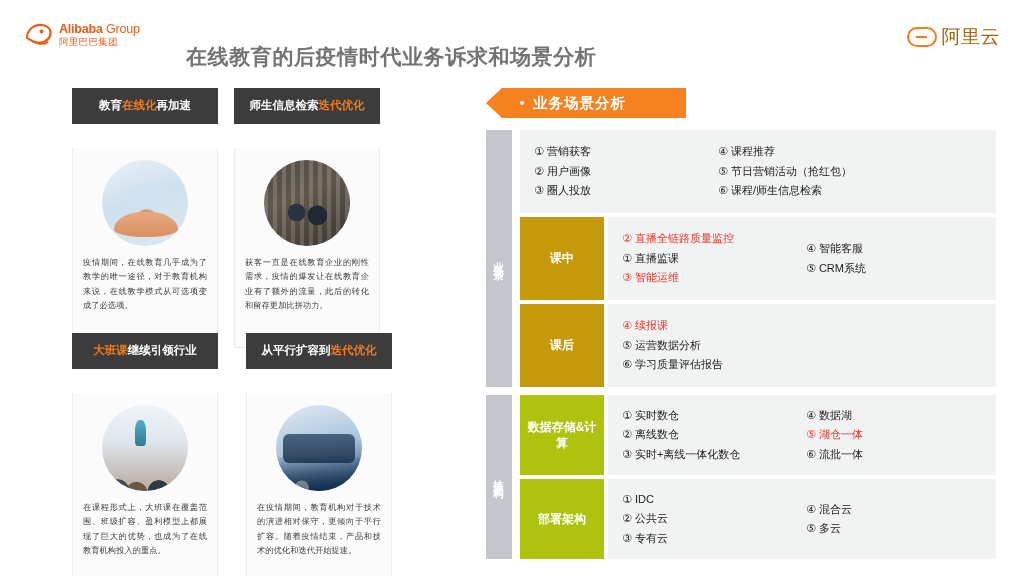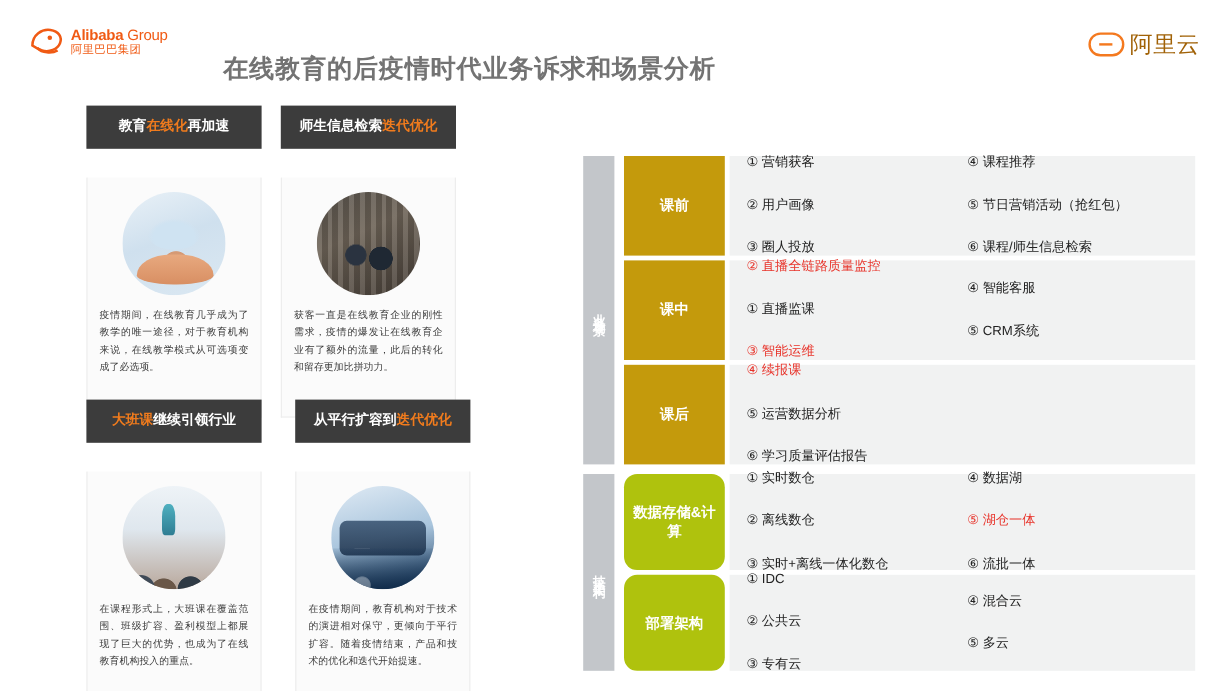--- a/index.html
+++ b/index.html
@@ -118,26 +118,26 @@
   }
   .rows { flex: 1; display: flex; flex-direction: column; gap: 4px; padding-left: 8px; }
   .row { display: flex; height: 83px; gap: 4px; }
   .row.short { height: 80px; }
   .rowlab {
     width: 84px; flex: none; color: #fff; font-size: 12px; font-weight: bold;
     display: flex; align-items: center; justify-content: center; text-align: center;
     line-height: 1.35; padding: 0 4px;
   }
   .rowlab.gold { background: #C49A0C; }
-  .rowlab.green { background: #AFC20D; border-radius: 11px; }
+  .rowlab.green { background: #AFC20D; }
   .rowcontent {
     flex: 1; background: #F1F2F2; display: flex; align-items: center;
     padding: 6px 10px 6px 14px; gap: 6px;
   }
-  .col { display: flex; flex-direction: column; justify-content: center; gap: 20px; }
+  .col { display: flex; flex-direction: column; justify-content: center; gap: 4px; }
   .col.a { width: 178px; }
   .col.b { flex: 1; }
   .item { font-size: 11px; color: #222; line-height: 1.4; white-space: nowrap; }
   .item.red { color: #E8332A; }
   .item .num { margin-right: 3px; }
 </style>
 </head>
 <body>
 
 <div class="slide">
@@ -221,29 +221,32 @@
       <div class="card-body">
         <span class="thumb">
             <span class="art art-laptop"></span>
           </span>
         <span class="card-text">在疫情期间，教育机构对于技术的演进相对保守，更倾向于平行扩容。随着疫情结束，产品和技术的优化和迭代开始提速。</span>
       </div>
     </div>
   </div>
 
   <div class="right-panel">
+    <div class="banner">
+      <span class="dot"></span>
+      <span class="btxt">业务场景分析</span>
+    </div>
 
     <div class="matrix">
 
       <div class="group">
         <div class="vlabel">业务场景</div>
         <div class="rows">
 
           <div class="row">
-            <div class="rowlab gold">课前</div>
             <div class="rowcontent">
               <div class="col a">
                 <span class="item"><span class="num">①</span><span>营销获客</span></span>
                 <span class="item"><span class="num">②</span><span>用户画像</span></span>
                 <span class="item"><span class="num">③</span><span>圈人投放</span></span>
               </div>
               <div class="col b">
                 <span class="item"><span class="num">④</span><span>课程推荐</span></span>
                 <span class="item"><span class="num">⑤</span><span>节日营销活动（抢红包）</span></span>
                 <span class="item"><span class="num">⑥</span><span>课程/师生信息检索</span></span>

